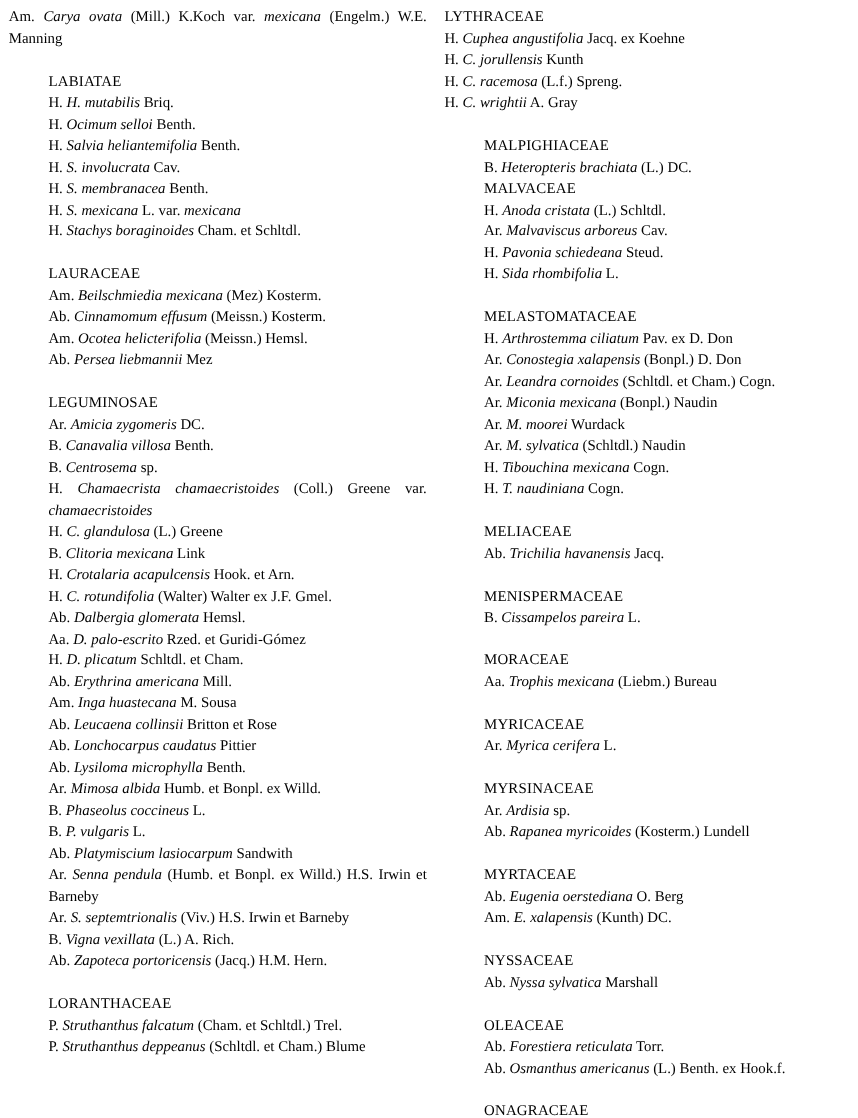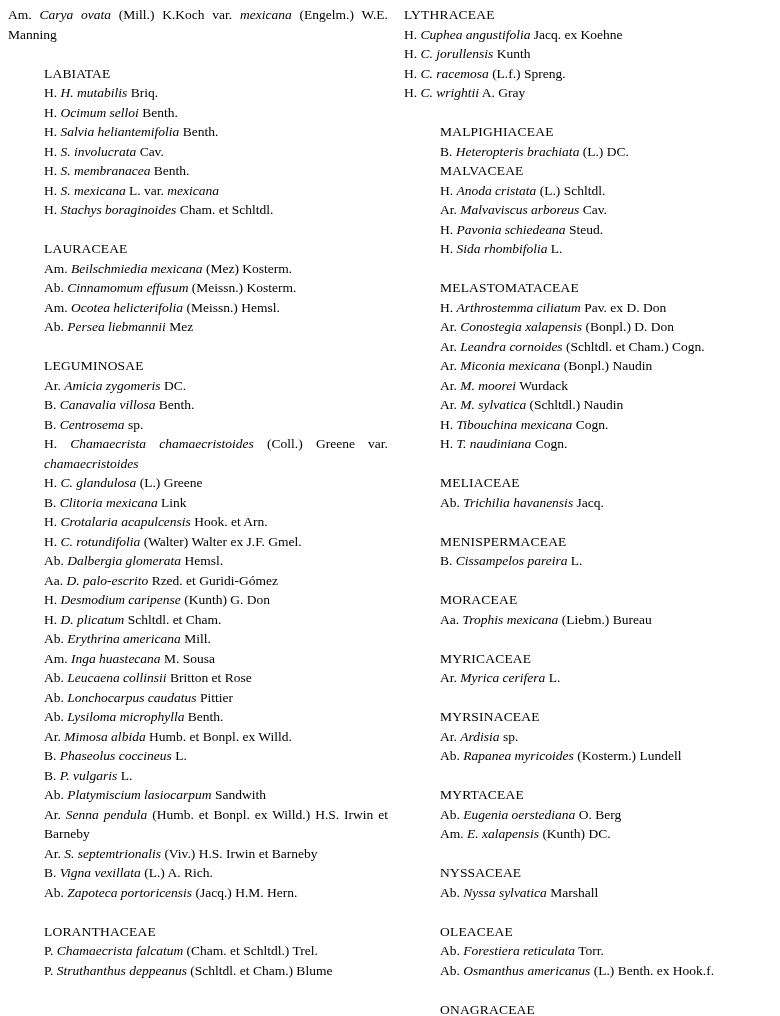--- a/index.html
+++ b/index.html
@@ -72,39 +72,38 @@
         <div class="entry"><span>Ar. </span><i>Amicia zygomeris</i><span> DC.</span></div>
         <div class="entry"><span>B. </span><i>Canavalia villosa</i><span> Benth.</span></div>
         <div class="entry"><span>B. </span><i>Centrosema</i><span> sp.</span></div>
         <div class="entry"><span>H. </span><i>Chamaecrista chamaecristoides</i><span> (Coll.) Greene var. </span><i>chamaecristoides</i></div>
         <div class="entry"><span>H. </span><i>C. glandulosa</i><span> (L.) Greene</span></div>
         <div class="entry"><span>B. </span><i>Clitoria mexicana</i><span> Link</span></div>
         <div class="entry"><span>H. </span><i>Crotalaria acapulcensis</i><span> Hook. et Arn.</span></div>
         <div class="entry"><span>H. </span><i>C. rotundifolia</i><span> (Walter) Walter ex J.F. Gmel.</span></div>
         <div class="entry"><span>Ab. </span><i>Dalbergia glomerata</i><span> Hemsl.</span></div>
         <div class="entry"><span>Aa. </span><i>D. palo-escrito</i><span> Rzed. et Guridi-Gómez</span></div>
-        <div class="entry"><span>H. </span><i>Desmodium caripense</i><span> (Kunth) G. Don</span></div>
         <div class="entry"><span>H. </span><i>D. plicatum</i><span> Schltdl. et Cham.</span></div>
         <div class="entry"><span>Ab. </span><i>Erythrina americana</i><span> Mill.</span></div>
         <div class="entry"><span>Am. </span><i>Inga huastecana</i><span> M. Sousa</span></div>
         <div class="entry"><span>Ab. </span><i>Leucaena collinsii</i><span> Britton et Rose</span></div>
         <div class="entry"><span>Ab. </span><i>Lonchocarpus caudatus</i><span> Pittier</span></div>
         <div class="entry"><span>Ab. </span><i>Lysiloma microphylla</i><span> Benth.</span></div>
         <div class="entry"><span>Ar. </span><i>Mimosa albida</i><span> Humb. et Bonpl. ex Willd.</span></div>
         <div class="entry"><span>B. </span><i>Phaseolus coccineus</i><span> L.</span></div>
         <div class="entry"><span>B. </span><i>P. vulgaris</i><span> L.</span></div>
         <div class="entry"><span>Ab. </span><i>Platymiscium lasiocarpum</i><span> Sandwith</span></div>
         <div class="entry"><span>Ar. </span><i>Senna pendula</i><span> (Humb. et Bonpl. ex Willd.) H.S. Irwin et Barneby</span></div>
         <div class="entry"><span>Ar. </span><i>S. septemtrionalis</i><span> (Viv.) H.S. Irwin et Barneby</span></div>
         <div class="entry"><span>B. </span><i>Vigna vexillata</i><span> (L.) A. Rich.</span></div>
         <div class="entry"><span>Ab. </span><i>Zapoteca portoricensis</i><span> (Jacq.) H.M. Hern.</span></div>
       </div>
       <div class="block">
         <div class="family">LORANTHACEAE</div>
-        <div class="entry"><span>P. </span><i>Chamaecrista falcatum</i><span> (Cham. et Schltdl.) Trel.</span></div>
+        <div class="entry"><span>P. </span><i>Struthanthus falcatum</i><span> (Cham. et Schltdl.) Trel.</span></div>
         <div class="entry"><span>P. </span><i>Struthanthus deppeanus</i><span> (Schltdl. et Cham.) Blume</span></div>
       </div>
     </div>
   <div class="column">
       <div class="block">
         <div class="family">LYTHRACEAE</div>
         <div class="entry"><span>H. </span><i>Cuphea angustifolia</i><span> Jacq. ex Koehne</span></div>
         <div class="entry"><span>H. </span><i>C. jorullensis</i><span> Kunth</span></div>
         <div class="entry"><span>H. </span><i>C. racemosa</i><span> (L.f.) Spreng.</span></div>
         <div class="entry"><span>H. </span><i>C. wrightii</i><span> A. Gray</span></div>

